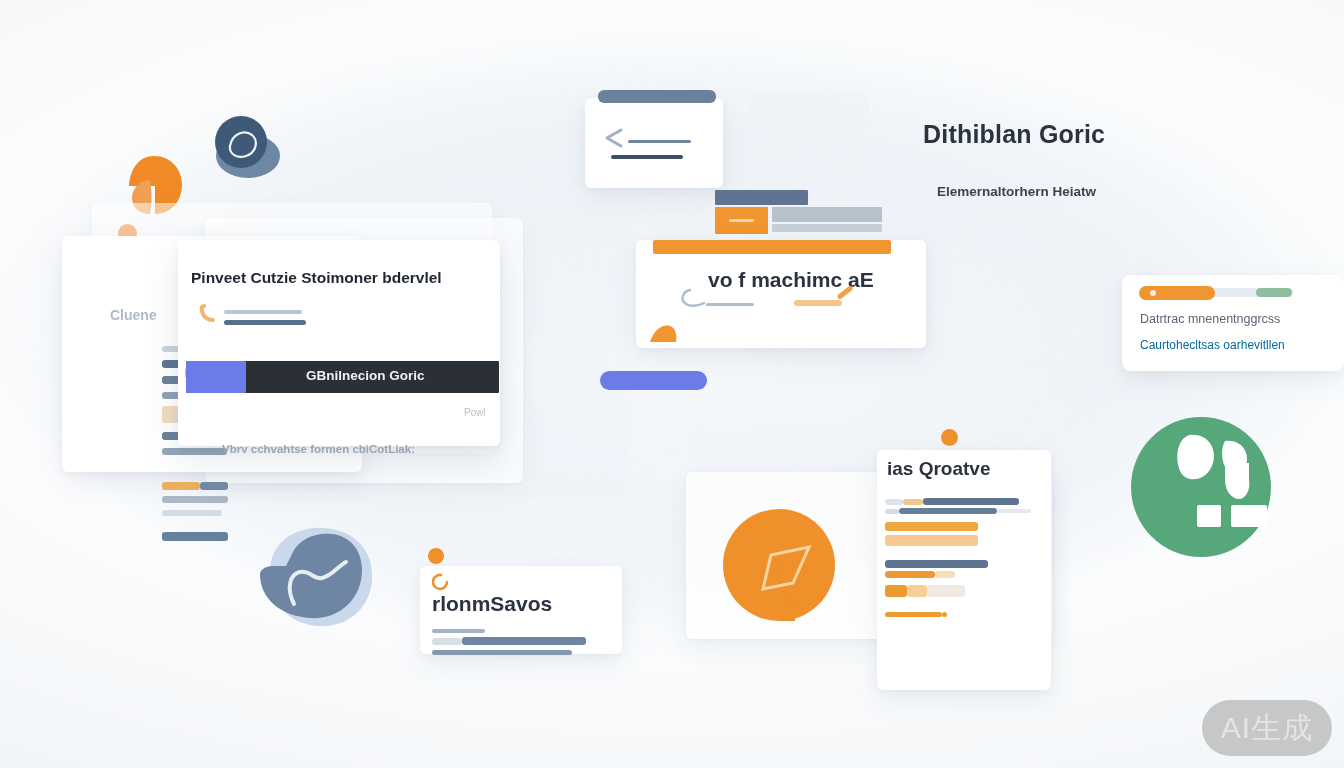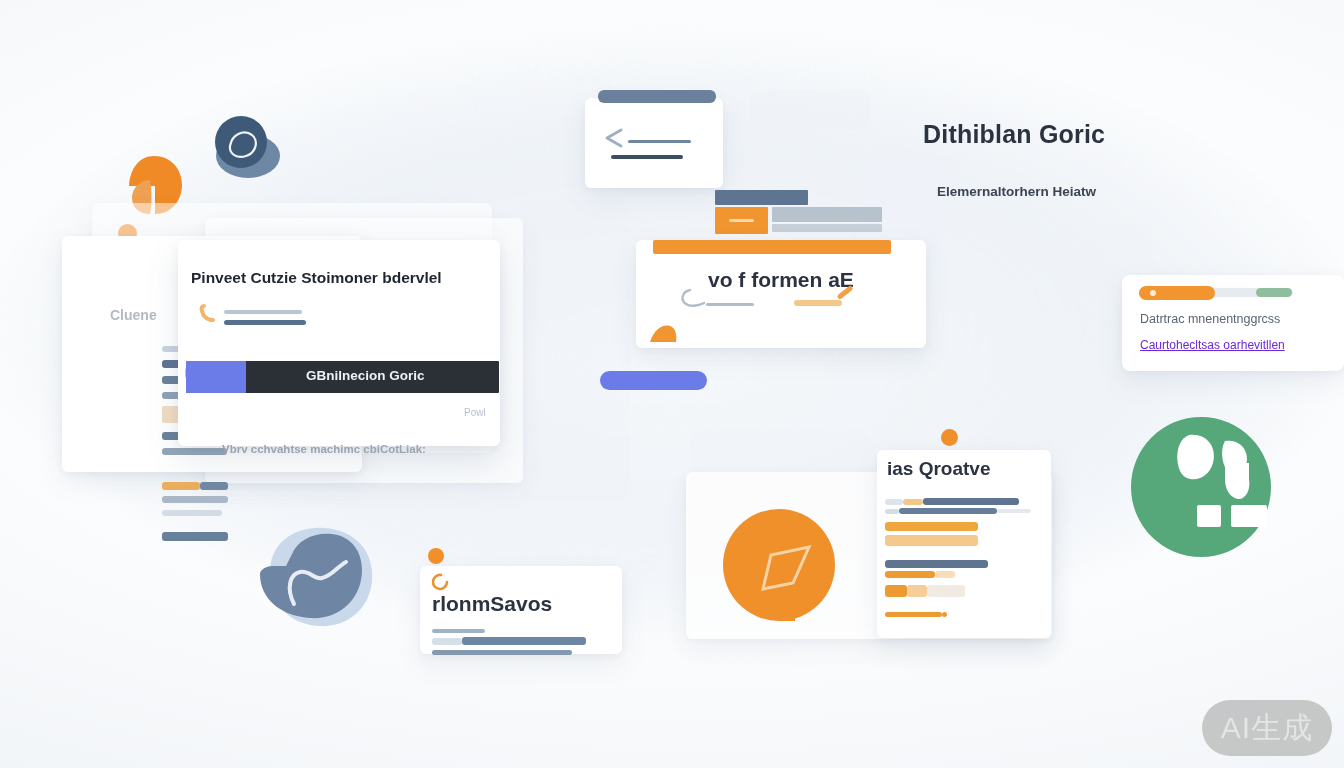--- a/index.html
+++ b/index.html
@@ -113,40 +113,40 @@
     <div class="pill" style="left:160px;top:124px;width:52px;height:16px;background:#F3B964;border-radius:9px;"></div>
 
     <div class="bar" style="left:7px;top:122px;width:314px;height:0;"></div>
     <div class="bar" style="left:7px;top:123px;width:0;height:0;"></div>
   </div>
 
   <div class="bar" style="left:186px;top:361px;width:313px;height:32px;background:#2B2F36;border-radius:1px;"></div>
   <div class="bar" style="left:186px;top:361px;width:60px;height:32px;background:#6B7BE8;border-radius:1px;"></div>
   <div class="txt on-dark blurred" style="left:306px;top:368px;">GBnilnecion Goric</div>
 
-  <div class="txt muted blurred" style="left:222px;top:406px;">Vbrv cchvahtse machimc cbiCotLiak:</div>
+  <div class="txt muted blurred" style="left:222px;top:406px;">Vbrv cchvahtse formen cbiCotLiak:</div>
   <div class="txt tiny blurred" style="left:440px;top:407px;padding-left:24px;">Powl</div>
 
   <div class="card" style="left:585px;top:98px;width:138px;height:90px;">
     <svg style="position:absolute;left:14px;top:28px;" width="34" height="24" viewBox="0 0 34 24">
       <path d="M22 4 L8 12 L22 20" fill="none" stroke="#9FB0C2" stroke-width="3" stroke-linecap="round" stroke-linejoin="round"></path>
     </svg>
     <div class="bar" style="left:43px;top:42px;width:63px;height:3px;background:#6E869F;"></div>
     <div class="bar" style="left:26px;top:57px;width:72px;height:4px;background:#3E4E62;"></div>
   </div>
   <div class="bar" style="left:598px;top:90px;width:118px;height:13px;background:#6A809B;border-radius:6px;"></div>
 
   <div class="bar" style="left:715px;top:190px;width:93px;height:15px;background:#5E7490;border-radius:1px;"></div>
   <div class="bar" style="left:715px;top:207px;width:53px;height:27px;background:#F0952F;border-radius:1px;"></div>
   <div class="bar" style="left:729px;top:219px;width:25px;height:3px;background:#F9D7AC;"></div>
   <div class="bar" style="left:772px;top:207px;width:110px;height:15px;background:#B8C2CC;border-radius:1px;"></div>
   <div class="bar" style="left:772px;top:224px;width:110px;height:8px;background:#C6CFD8;border-radius:1px;"></div>
 
   <div class="card" style="left:636px;top:240px;width:290px;height:108px;">
-    <div class="txt card-title-lg blurred" style="left:72px;top:28px;">vo f formen aE</div>
+    <div class="txt card-title-lg blurred" style="left:72px;top:28px;">vo f machimc aE</div>
     <svg style="position:absolute;left:42px;top:46px;" width="40" height="26" viewBox="0 0 40 26">
       <path d="M12 4 C4 6 2 14 8 18 C12 21 20 20 26 17" fill="none" stroke="#AFBDCB" stroke-width="2.4" stroke-linecap="round"></path>
     </svg>
     <div class="bar" style="left:70px;top:63px;width:48px;height:3px;background:#AFBDCB;"></div>
     <div class="bar" style="left:158px;top:60px;width:48px;height:6px;background:#F3C78A;border-radius:3px;"></div>
     <div class="bar" style="left:200px;top:50px;width:18px;height:5px;background:#EFA149;border-radius:3px;transform:rotate(-38deg);"></div>
   </div>
   <div class="bar" style="left:653px;top:240px;width:238px;height:14px;background:#F0952F;border-radius:2px;"></div>
   <svg style="position:absolute;left:648px;top:322px;" width="30" height="22" viewBox="0 0 30 22">
     <path d="M2 20 C6 8 14 2 22 4 C28 6 29 14 28 20 Z" fill="#F0952F"></path>
@@ -154,34 +154,34 @@
 
   <div class="txt hdr-big blurred" style="left:923px;top:120px;text-align:center;">Dithiblan Goric</div>
   <div class="txt hdr-sub blurred" style="left:923px;top:184px;margin-left:14px;">Elemernaltorhern Heiatw</div>
 
   <div class="card" style="left:1122px;top:275px;width:222px;height:96px;border-radius:8px;">
     <div class="pill" style="left:17px;top:13px;width:154px;height:9px;background:#E6EBF0;"></div>
     <div class="pill" style="left:17px;top:11px;width:76px;height:14px;background:#F0952F;"></div>
     <div class="dot" style="left:28px;top:15px;width:6px;height:6px;background:#FCEBD6;"></div>
     <div class="pill" style="left:134px;top:13px;width:36px;height:9px;background:#8FBE9F;"></div>
     <div class="txt blurred" style="left:18px;top:37px;font-size:12.5px;color:#5B6573;">Datrtrac mnenentnggrcss</div>
-    <div class="txt blurred" style="left:18px;top:63px;font-size:12px;color:#6d28d9;text-decoration:underline;">Caurtohecltsas oarhevitllen</div>
+    <div class="txt blurred" style="left:18px;top:63px;font-size:12px;color:#0369a1;">Caurtohecltsas oarhevitllen</div>
   </div>
 
   <div class="pill" style="left:600px;top:371px;width:107px;height:19px;background:#6B7BE8;"></div>
 
   <div class="card" style="left:686px;top:472px;width:366px;height:167px;opacity:.8;"></div>
 
   <svg style="position:absolute;left:723px;top:509px;" width="118" height="118" viewBox="0 0 118 118">
     <circle cx="56" cy="56" r="56" fill="#F0902B"></circle>
     <path d="M56 56 L56 112 L72 112 L72 100 Z" fill="#F0902B"></path>
     <path d="M40 80 L48 46 L86 38 L70 74 Z" fill="none" stroke="#F8D4A4" stroke-width="3"></path>
   </svg>
 
-  <div class="card" style="left:877px;top:450px;width:174px;height:188px;">
+  <div class="card" style="left:877px;top:450px;width:174px;height:240px;">
     <div class="txt card-title-lg blurred" style="left:10px;top:8px;font-size:19px;">ias Qroatve</div>
     <div class="bar" style="left:8px;top:49px;width:18px;height:6px;background:#DDE3EA;"></div>
     <div class="bar" style="left:26px;top:49px;width:20px;height:6px;background:#F3C68A;"></div>
     <div class="bar" style="left:46px;top:48px;width:96px;height:7px;background:#5E7490;"></div>
     <div class="bar" style="left:8px;top:59px;width:14px;height:5px;background:#D5DCE4;"></div>
     <div class="bar" style="left:22px;top:58px;width:98px;height:6px;background:#667E99;"></div>
     <div class="bar" style="left:120px;top:59px;width:34px;height:4px;background:#E3E9EF;"></div>
     <div class="bar" style="left:8px;top:72px;width:93px;height:9px;background:#EFA63F;"></div>
     <div class="bar" style="left:8px;top:85px;width:93px;height:11px;background:#F5C88E;"></div>
     <div class="bar" style="left:8px;top:110px;width:103px;height:8px;background:#5E7490;"></div>

